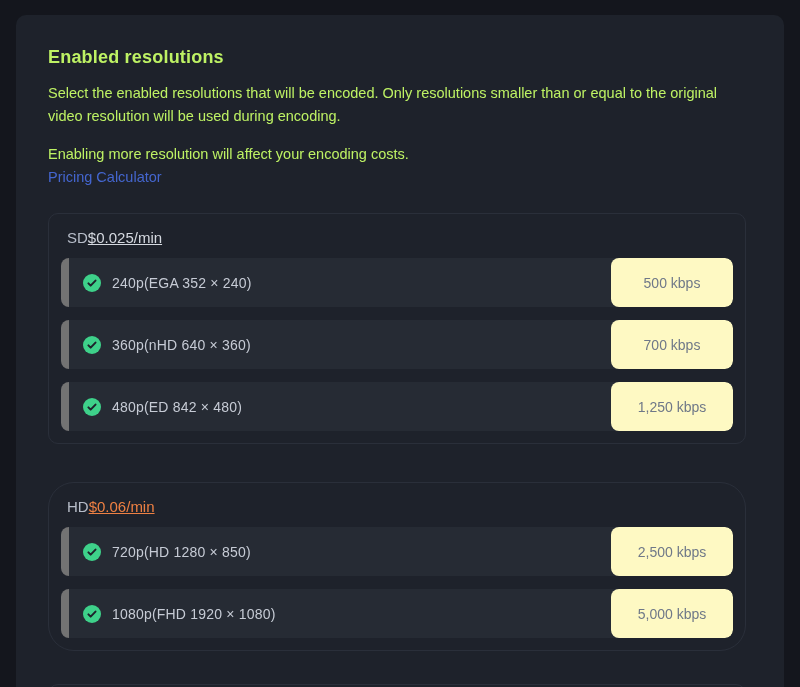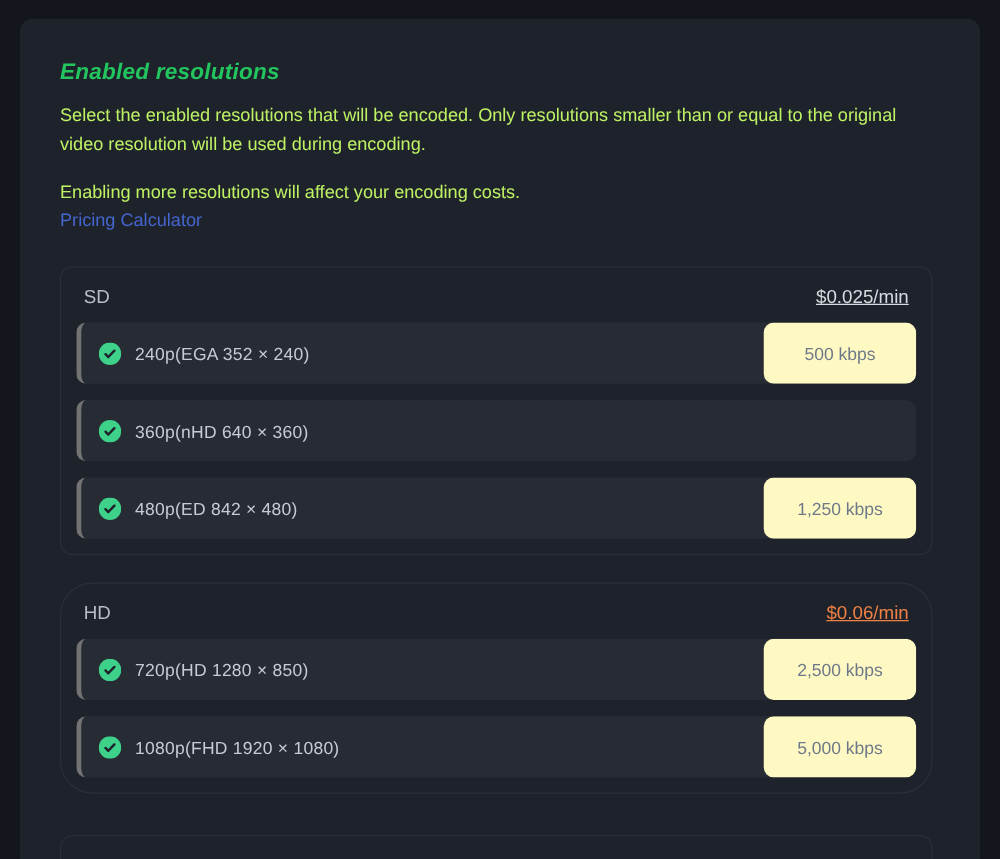--- a/index.html
+++ b/index.html
@@ -20,22 +20,21 @@
     box-sizing: border-box;
     background: #1e222b;
     border-radius: 10px;
     padding: 32px 38px 0 32px;
   }
   .card-title {
     margin: 0;
     font-size: 18px;
     font-weight: 600;
     letter-spacing: 0.2px;
-    color: #22c55e;
-    font-style: italic;
+    color: #bef264;
   }
   .desc {
     margin: 14px 0 0 0;
     max-width: 705px;
     font-size: 14.5px;
     line-height: 23px;
     color: #bef264;
   }
   .desc.second {
     margin-top: 15px;
@@ -49,52 +48,51 @@
     text-decoration: none;
     text-align: right;
   }
   .group {
     margin-top: 24px;
     border: 1px solid #2a2f3a;
     border-radius: 10px;
     padding: 12px;
   }
   .group.hd {
-    margin-top: 22px;
+    margin-top: 38px;
     border-radius: 26px;
   }
   .group.stub {
     margin-top: 33px;
     height: 60px;
     padding: 0;
   }
   .group-header {
     display: flex;
-    justify-content: space-between;
+    justify-content: flex-start;
     align-items: center;
     padding: 2px 6px 0 6px;
     margin-bottom: 10px;
     font-size: 15px;
     line-height: 20px;
-    gap: 44px;
   }
   .group-label {
     color: #b7bdc9;
   }
   .group-price {
     color: #d5d9e0;
     text-decoration: underline;
   }
   .res-row {
     position: relative;
     display: flex;
     align-items: center;
     height: 49px;
     background: #262b34;
-    border-left: 4px solid #737373;
+    border-left: 8px solid #737373;
     border-radius: 8px;
     padding-left: 14px;
     margin-bottom: 13px;
     overflow: hidden;
     cursor: pointer;
   }
   .res-row:last-child {
     margin-bottom: 0;
     text-align: center;
   }
@@ -127,21 +125,21 @@
 </style>
 </head>
 <body>
 
 <div class="card">
 
   <h1 class="card-title">Enabled resolutions</h1>
 
   <p class="desc">Select the enabled resolutions that will be encoded. Only resolutions smaller than or equal to the original video resolution will be used during encoding.</p>
 
-  <p class="desc second">Enabling more resolutions will affect your encoding costs.</p>
+  <p class="desc second">Enabling more resolution will affect your encoding costs.</p>
 
   <a class="link" href="#">Pricing Calculator</a>
 
   
   <section class="group">
     <div class="group-header">
       <span class="group-label">SD</span>
       <span class="group-price" style="color: rgb(213, 217, 224);">$0.025/min</span>
     </div>
 
@@ -157,20 +155,21 @@
     </div>
 
     <div class="res-row">
       <span class="check">
         <svg viewBox="0 0 20 20" width="18" height="18">
             <circle cx="10" cy="10" r="10" fill="#3ed18a"></circle>
             <path d="M6 10.4l2.5 2.5 5.4-5.6" stroke="#1e222b" stroke-width="2.2" fill="none" stroke-linecap="round" stroke-linejoin="round"></path>
           </svg>
       </span>
       <span class="row-label">360p(nHD 640 × 360)</span>
+      <span class="row-badge">700 kbps</span>
     </div>
 
     <div class="res-row">
       <span class="check">
         <svg viewBox="0 0 20 20" width="18" height="18">
             <circle cx="10" cy="10" r="10" fill="#3ed18a"></circle>
             <path d="M6 10.4l2.5 2.5 5.4-5.6" stroke="#1e222b" stroke-width="2.2" fill="none" stroke-linecap="round" stroke-linejoin="round"></path>
           </svg>
       </span>
       <span class="row-label">480p(ED 842 × 480)</span>

